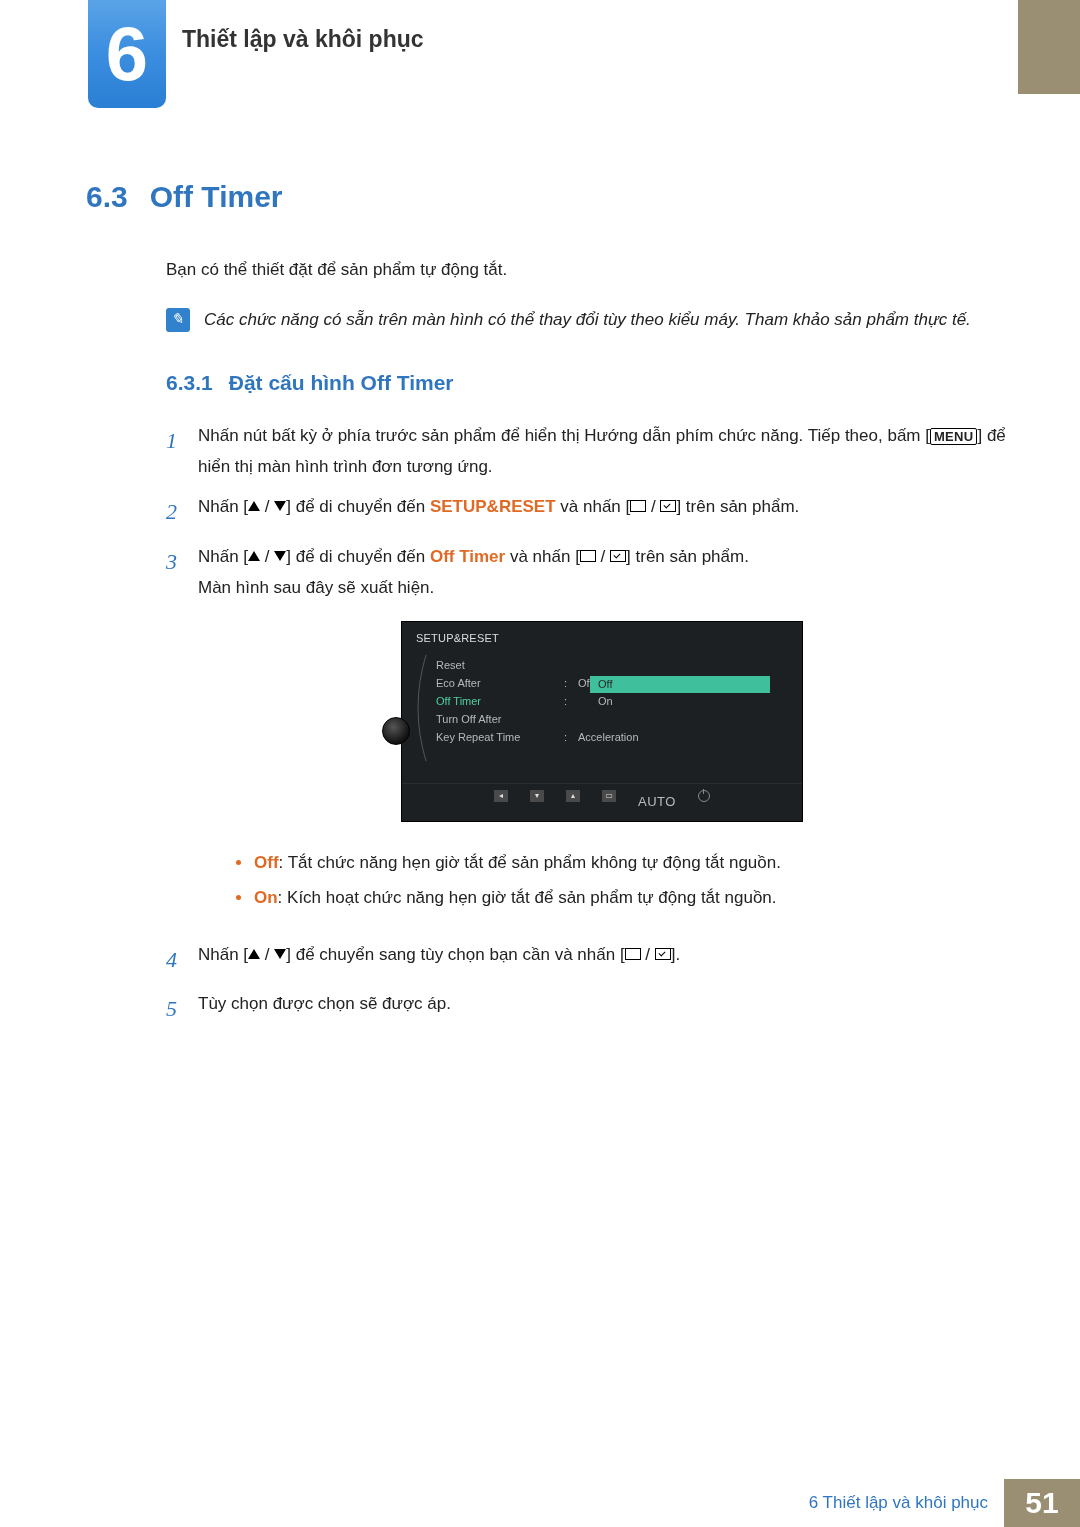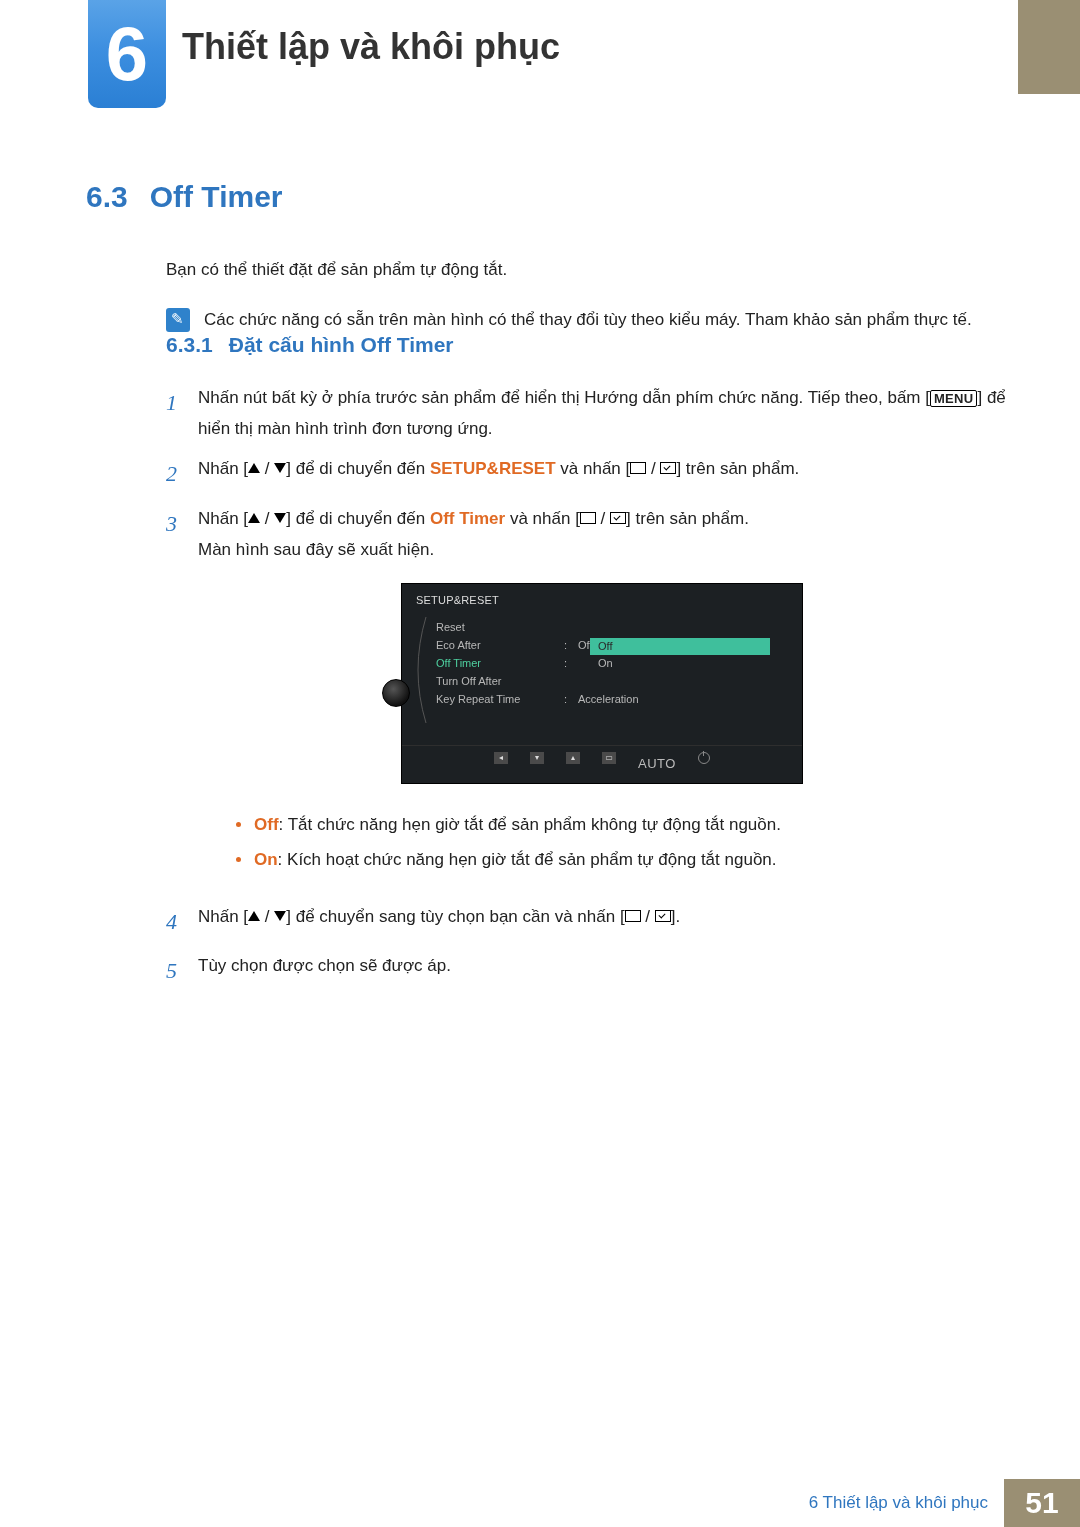--- a/index.html
+++ b/index.html
@@ -37,21 +37,21 @@
     color: #fff;
     text-align: center;
     font-size: 76px;
     font-weight: 600;
     line-height: 108px;
   }
   .chapter-title {
     position: absolute;
     left: 182px;
     top: 26px;
-    font-size: 36px;
+    font-size: 23px;
     font-weight: 700;
     color: #333;
   }
   
   .content {
     position: absolute;
     left: 86px;
     top: 180px;
     width: 920px;
   }
@@ -64,20 +64,22 @@
   .section-heading .num { margin-right: 22px; }
   .intro {
     font-size: 17px;
     margin-left: 80px;
     margin-bottom: 26px;
   }
   .note-row {
     display: flex;
     align-items: flex-start;
     margin-left: 80px;
+    margin-bottom: 38px;
+    font-style: italic;
   }
   .note-icon {
     width: 24px;
     height: 24px;
     background: #2f82cb;
     border-radius: 3px;
     margin-right: 14px;
     position: relative;
     flex-shrink: 0;
     margin-top: 2px;

